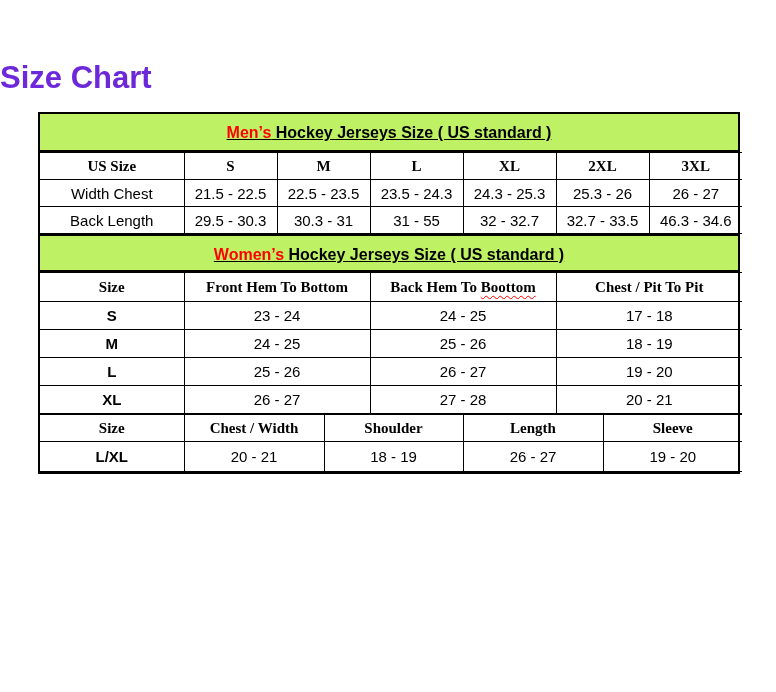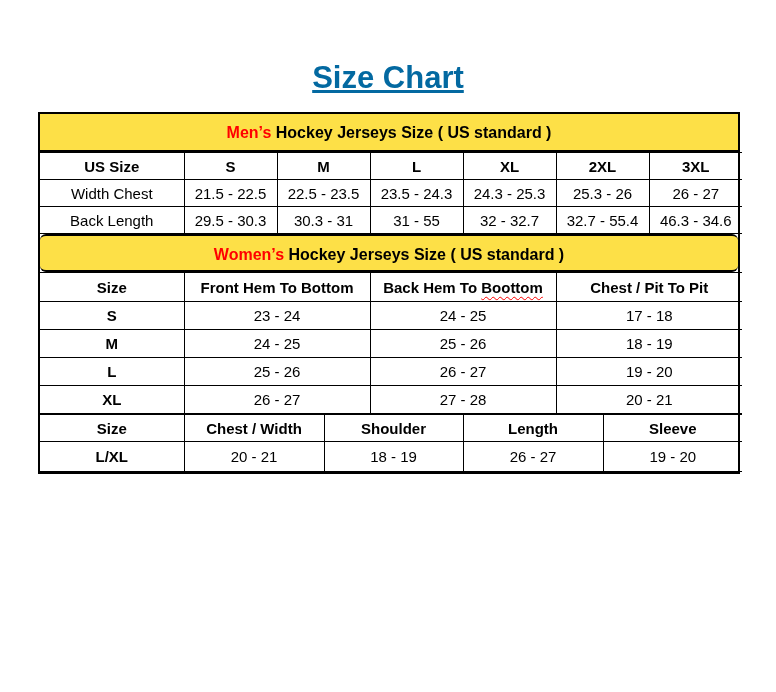--- a/index.html
+++ b/index.html
@@ -4,59 +4,58 @@
 <style>
   * { margin: 0; padding: 0; box-sizing: border-box; }
   html, body {
     width: 776px; height: 692px;
     background: #ffffff;
     font-family: "Liberation Sans", sans-serif;
     color: #000;
     overflow: hidden;
   }
   .page-title {
-    text-align: center;
     font-size: 31px;
     font-weight: bold;
-    color: #0369a1;
+    color: #6d28d9;
     letter-spacing: 0px;
     margin-top: 60px;
     margin-bottom: 16px;
-    text-decoration: underline;
   }
   .chart-wrap {
     margin-left: 38px;
     width: 702px;
     border: 2px solid #000;
   }
   .banner {
-    background: #fde047;
+    background: #bef264;
     border-bottom: 2px solid #000;
     text-align: center;
     font-weight: bold;
     font-size: 16px;
     line-height: 38px;
     height: 38px;
     white-space: pre;
-  }
-  .banner.mid { border-top: 2px solid #000; border-radius: 6px; }
+    text-decoration: underline;
+  }
+  .banner.mid { border-top: 2px solid #000; }
   .banner .hl { color: #ff0000; }
   table {
     width: 100%;
     border-collapse: collapse;
     table-layout: fixed;
   }
   th, td {
     border: 1px solid #000;
     text-align: center;
     vertical-align: middle;
     font-size: 15px;
     padding: 0;
   }
-  th { font-weight: bold; }
+  th { font-weight: bold; font-family: Liberation Serif, serif; }
   td { font-weight: normal; }
   td.bold-label { font-weight: bold; }
   table.mens th   { height: 27px; }
   table.mens td   { height: 27px; }
   table.womens th { height: 29px; }
   table.womens td { height: 28px; }
   table.youth th  { height: 27px; }
   table.youth td  { height: 30px; }
   
   table tr > *:first-child { border-left: none; }
@@ -109,21 +108,21 @@
         <td>24.3 - 25.3</td>
         <td>25.3 - 26</td>
         <td>26 - 27</td>
       </tr>
       <tr>
         <td>Back Length</td>
         <td>29.5 - 30.3</td>
         <td>30.3 - 31</td>
         <td>31 - 55</td>
         <td>32 - 32.7</td>
-        <td>32.7 - 55.4</td>
+        <td>32.7 - 33.5</td>
         <td>46.3 - 34.6</td>
       </tr>
     </tbody>
   </table>
 
   <div class="banner mid"><span class="hl">Women’s</span><span> Hockey Jerseys Size ( US standard )</span></div>
 
   <table class="womens">
     <colgroup>
       <col style="width:144px">

